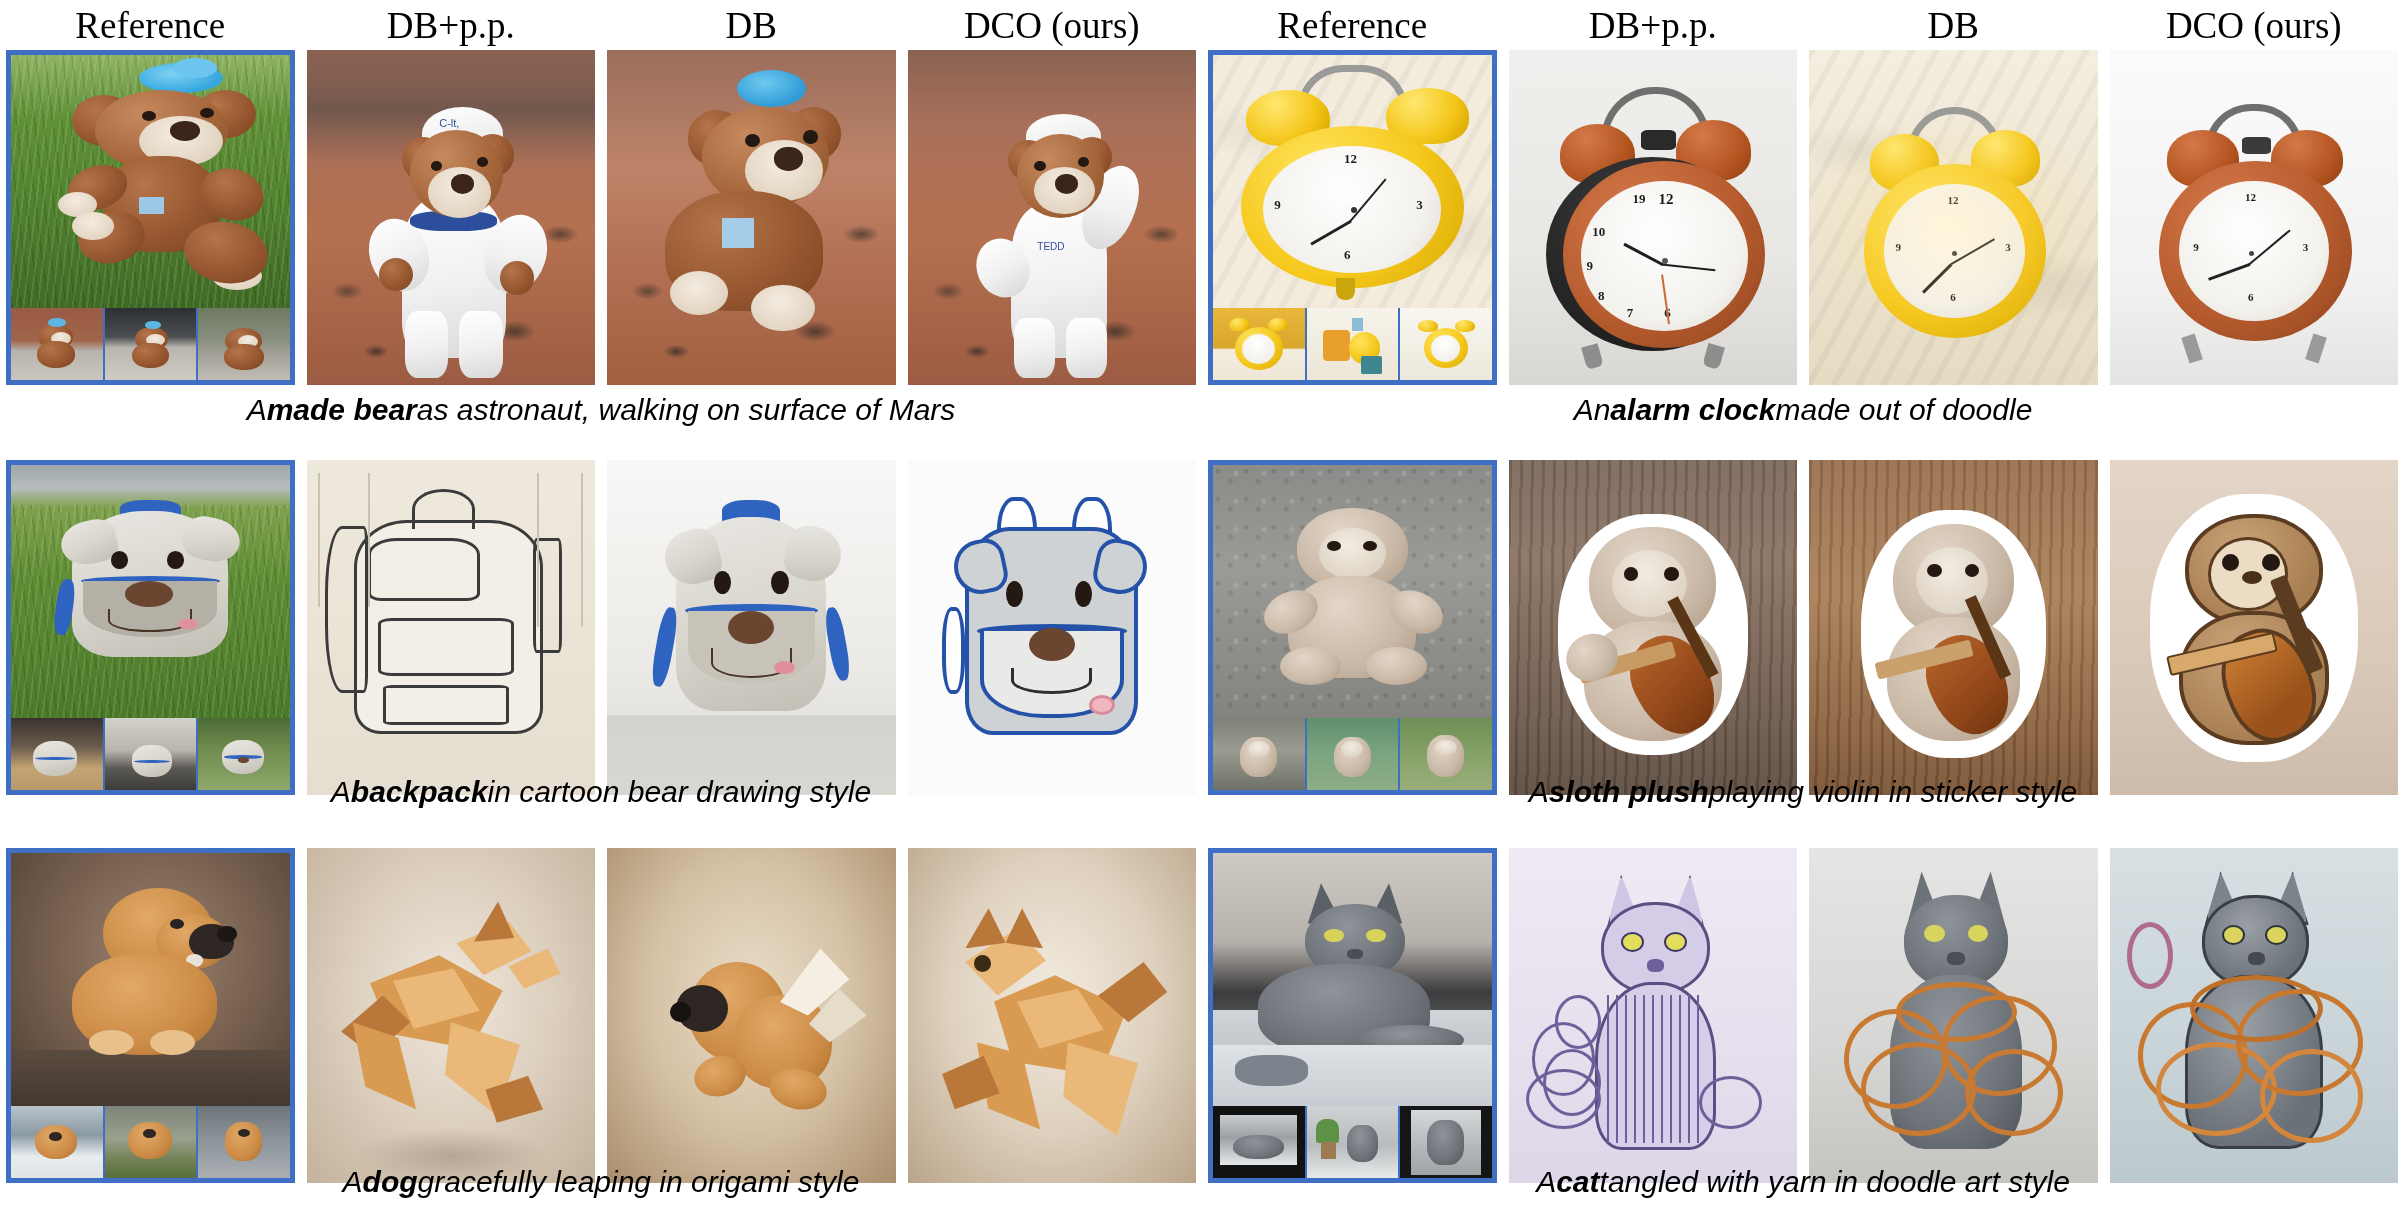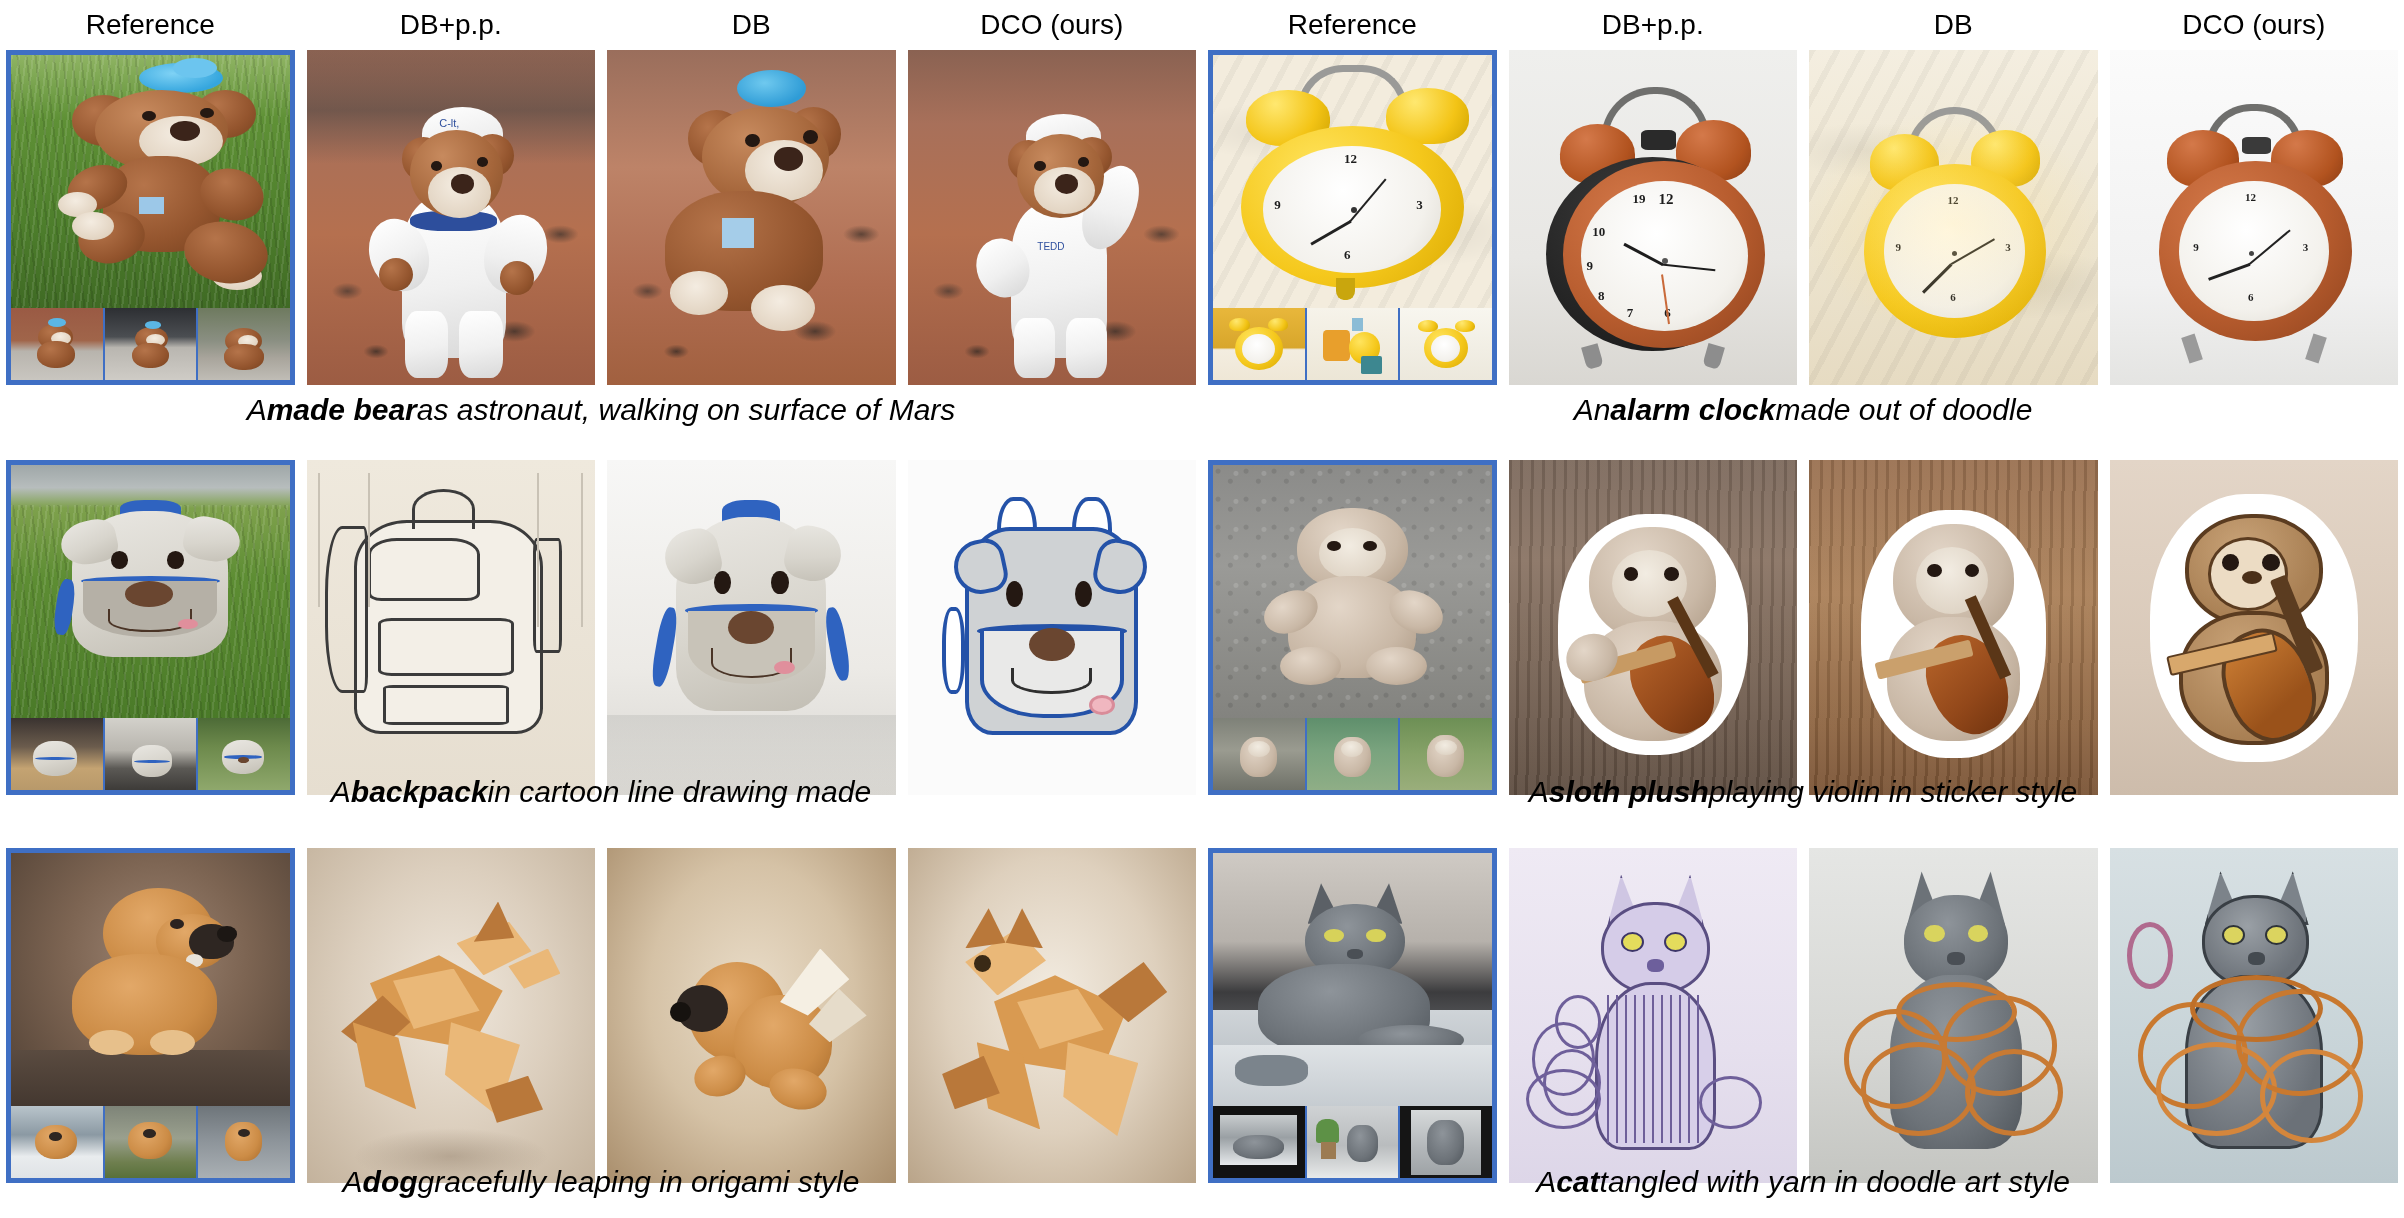--- a/index.html
+++ b/index.html
@@ -20,23 +20,23 @@
     position: absolute;
     left: 0; top: 2px;
     width: 2404px; height: 46px;
     display: flex;
   }
   .header-cell {
     flex: 1 1 0;
     display: flex;
     align-items: center;
     justify-content: center;
-    font-size: 28px;
+    font-size: 37px;
     color: #000;
-    font-family: Liberation Sans, sans-serif;
+    font-family: Liberation Serif, serif;
     letter-spacing: 0px;
     white-space: nowrap;
   }
 
   
   .grid-row {
     position: absolute;
     left: 0;
     width: 2404px;
     display: flex;
@@ -652,21 +652,21 @@
         <div style="position:absolute;left:40%;top:50%;width:30%;height:34%;background:linear-gradient(160deg,#cf8136,#9a521a 70%);border:4px solid #5b3c20;border-radius:46% 46% 44% 44%;transform:rotate(-22deg);"></div>
         <div style="position:absolute;left:62%;top:34%;width:6%;height:30%;background:#5b3c20;transform:rotate(-22deg);border-radius:3px;"></div>
         <div style="position:absolute;left:20%;top:55%;width:38%;height:6%;background:#d8a86c;border:2px solid #5b3c20;transform:rotate(-13deg);border-radius:3px;"></div>
       </div>
     </div>
   </div>
 
   <div class="caption cap-left cap-r2">
     <span>A </span>
       <b>backpack</b>
-      <span> in cartoon line drawing made</span>
+      <span> in cartoon bear drawing style</span>
   </div>
   <div class="caption cap-right cap-r2">
     <span>A </span>
       <b>sloth plush</b>
       <span> playing violin in sticker style</span>
   </div>
 
   <div class="grid-row row3">
 
     <div class="cell">

